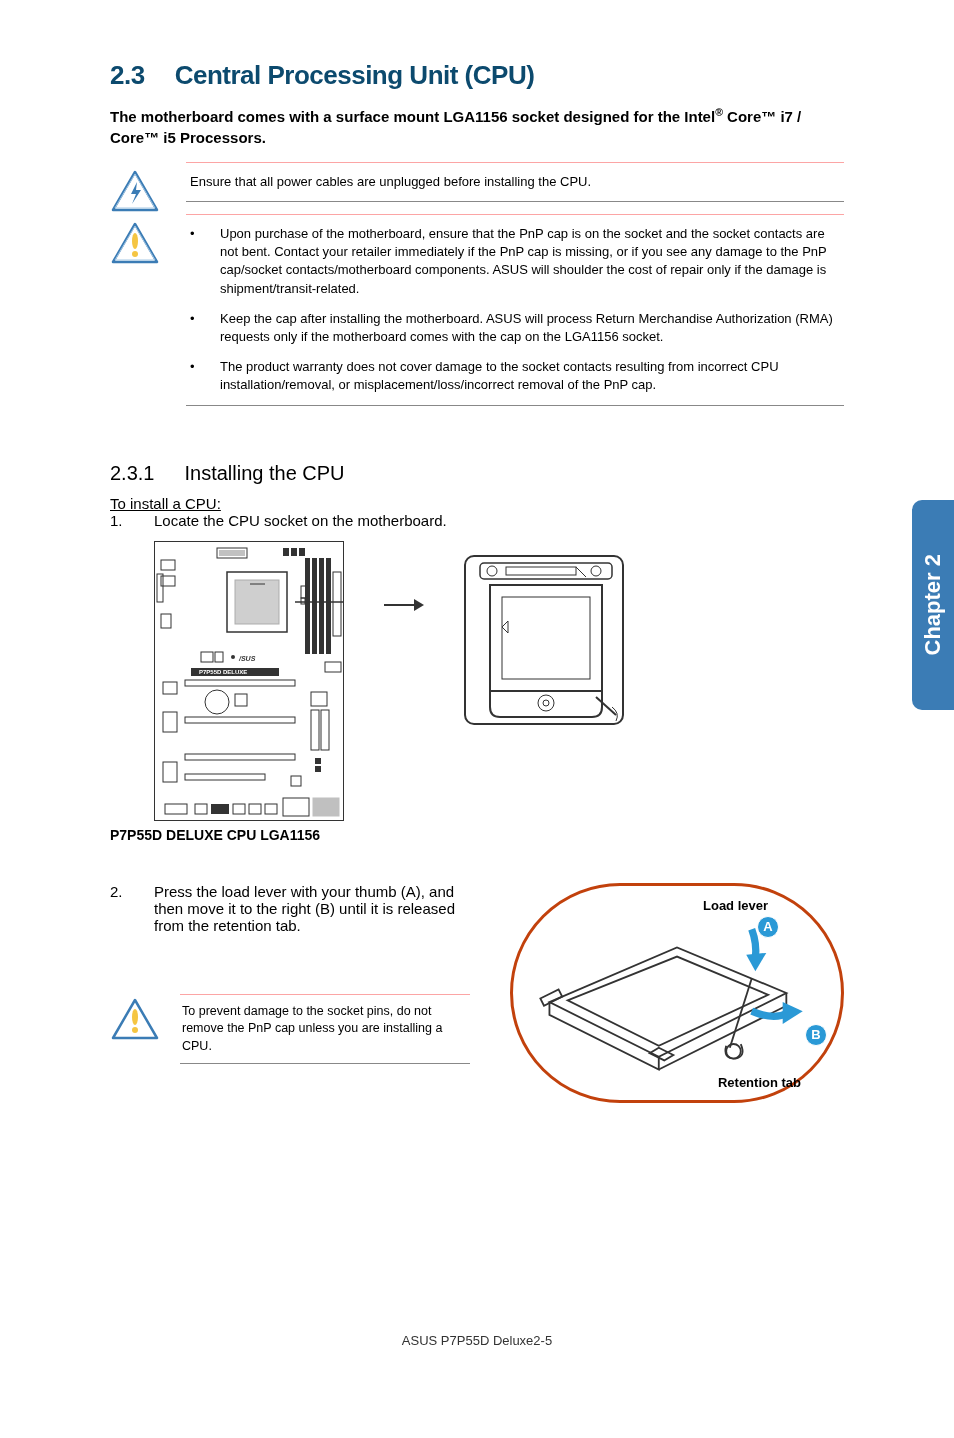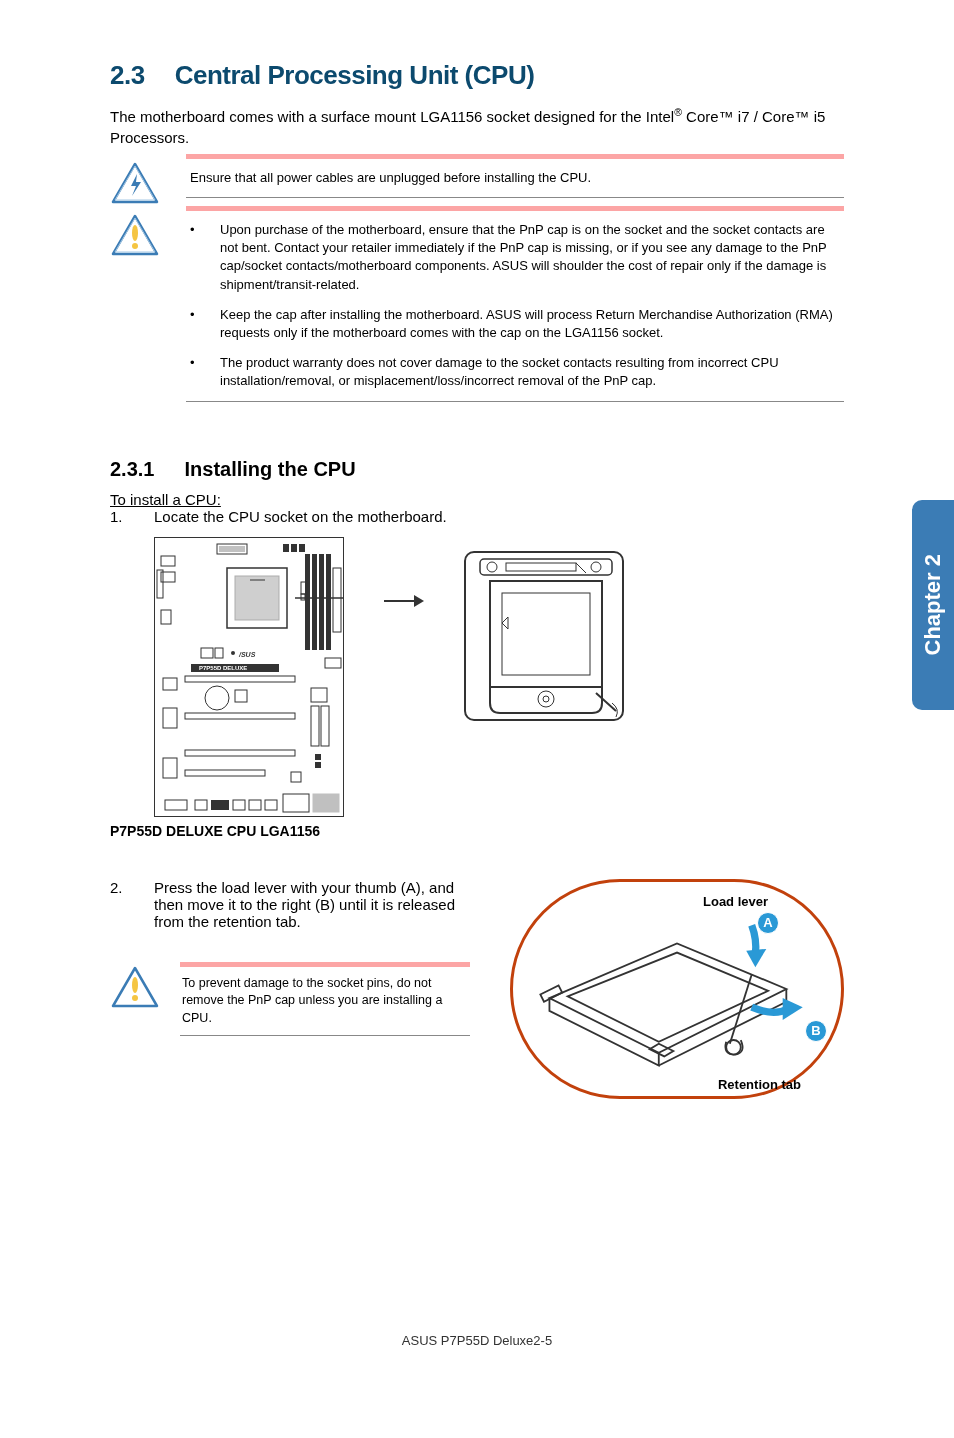--- a/index.html
+++ b/index.html
@@ -20,21 +20,22 @@
     font-size: 26px;
     font-weight: bold;
     color: #0c4a6e;
     margin-bottom: 14px;
     letter-spacing: -0.5px;
   }
   .section-title .num { margin-right: 30px; }
   .intro-para {
     font-size: 15px;
     line-height: 1.4;
-    margin-bottom: 6px;
+    margin-bottom: 14px;
+    font-weight: bold;
   }
   sup { font-size: 0.7em; }
   .callout-block {
     display: flex;
     align-items: flex-start;
     gap: 26px;
     margin-bottom: 2px;
     padding: 0;
   }
   .icon-col {
@@ -45,38 +46,38 @@
     padding-top: 8px;
   }
   .triangle-icon {
     width: 48px;
     height: 42px;
   }
   .note-body {
     flex: 1;
     font-size: 13px;
     line-height: 1.4;
-    border-top: 5px solid #fca5a5;
+    border-top: 1px solid #fca5a5;
     border-bottom: 1px solid #888;
     padding: 10px 4px 10px 4px;
   }
   .note-body ul {
     list-style: none;
     padding: 0;
   }
   .note-body li {
     display: flex;
     gap: 24px;
     margin-bottom: 12px;
   }
   .note-body li:last-child { margin-bottom: 0; }
   .bullet { flex: 0 0 6px; }
   .subsection-title {
     font-size: 20px;
-    font-weight: bold;
+    font-weight: normal;
     margin-top: 56px;
     margin-bottom: 10px;
   }
   .subsection-title .num { margin-right: 30px; }
   .body-text {
     font-size: 15px;
     margin-bottom: 0;
     text-decoration: underline;
   }
   .numbered-step {
@@ -126,21 +127,21 @@
     flex: 1;
     height: 220px;
     border: 3px solid #c2410c;
     border-radius: 110px / 110px;
     position: relative;
   }
   .mini-callout {
     display: flex;
     align-items: flex-start;
     gap: 20px;
-    margin-top: 32px;
+    margin-top: 60px;
     margin-left: -0px;
   }
   .mini-callout .icon-col { padding-top: 4px; }
   .mini-callout .note-body { font-size: 12.5px; padding: 8px 2px; }
   .side-tab {
     position: absolute;
     right: 0;
     top: 500px;
     width: 42px;
     height: 210px;
@@ -400,21 +401,21 @@
         <g>
           <path d="M262 40 Q268 56 266 72" stroke="#2a99d6" stroke-width="8" fill="none"></path>
           <polygon points="256,68 266,86 278,66" fill="#2a99d6"></polygon>
         </g>
         <g>
           <path d="M262 130 Q286 140 302 132" stroke="#2a99d6" stroke-width="8" fill="none"></path>
           <polygon points="296,120 318,130 296,144" fill="#2a99d6"></polygon>
         </g>
       </svg>
       <span class="lever-label" style="top:12px; left:190px;">Load lever</span>
-      <span class="lever-label" style="bottom:4px; right:40px;padding-left:32px;">Retention tab</span>
+      <span class="lever-label" style="bottom:10px; right:40px;padding-left:32px;">Retention tab</span>
       <span class="circle-label" style="top:30px; left:244px;">A</span>
       <span class="circle-label" style="top:138px; left:292px;">B</span>
     </div>
   </div>
 
   <div class="footer">
     <span>ASUS P7P55D Deluxe</span>
     <span>2-5</span>
   </div>
 </div>

